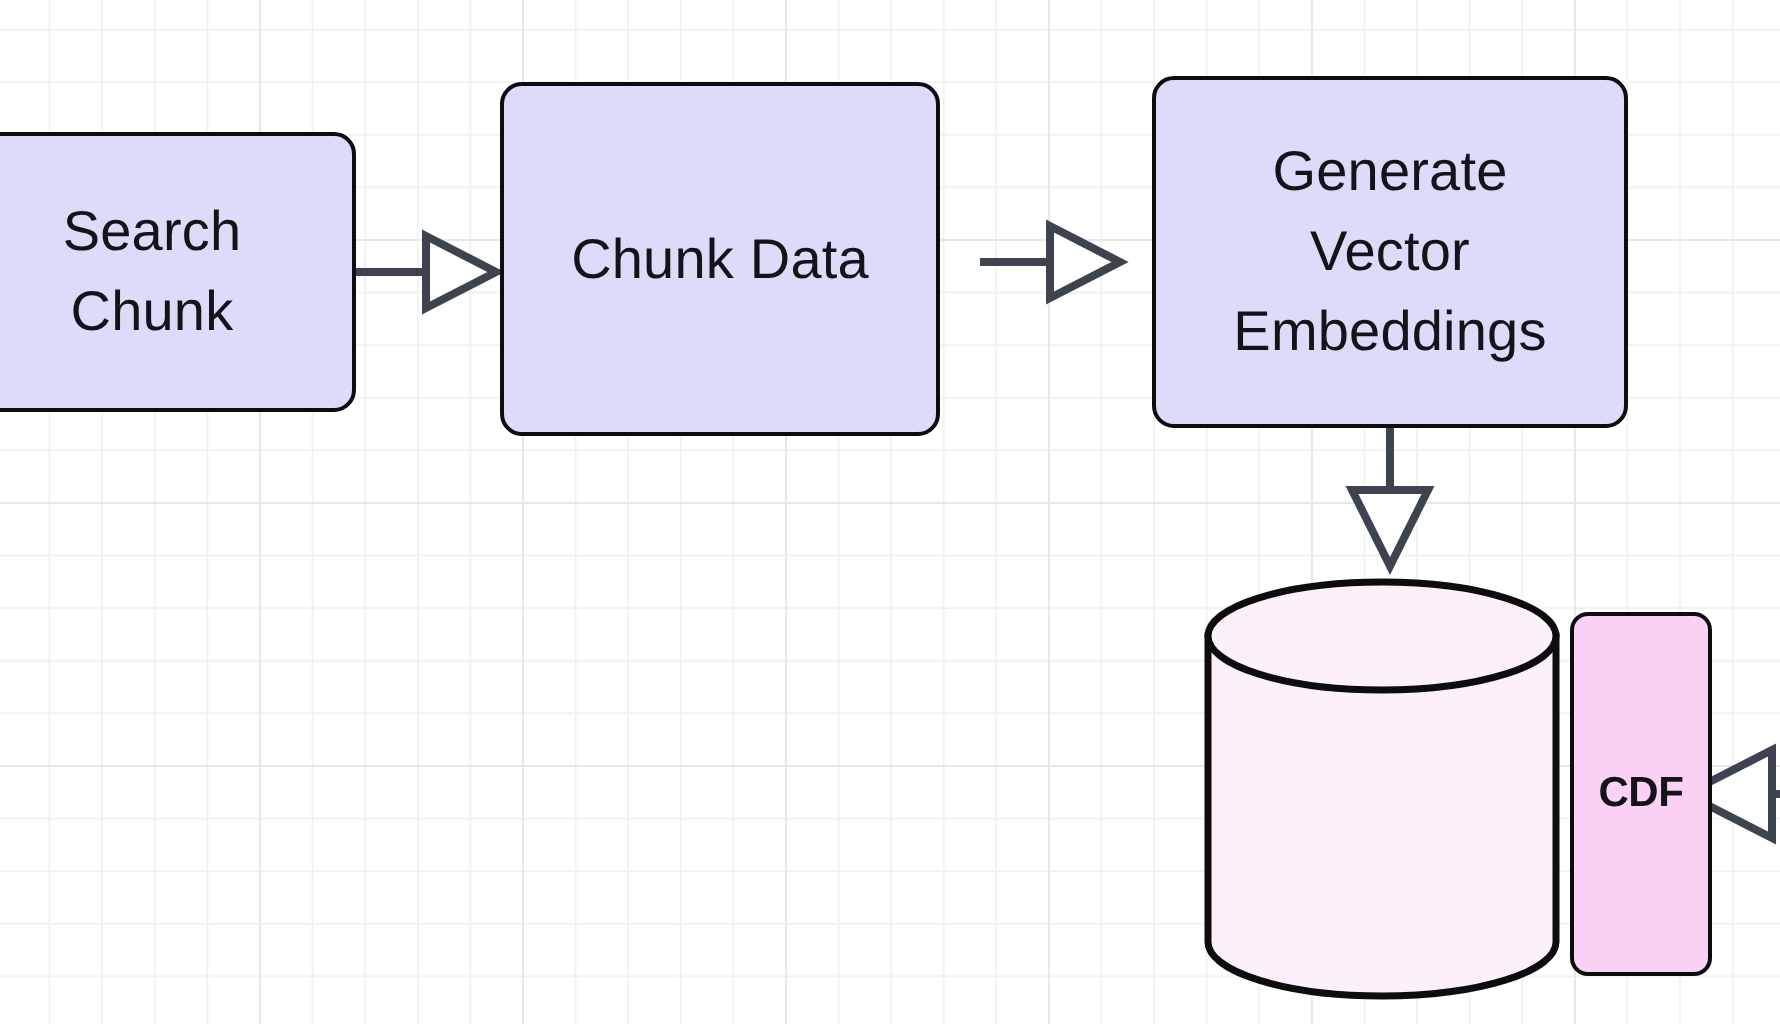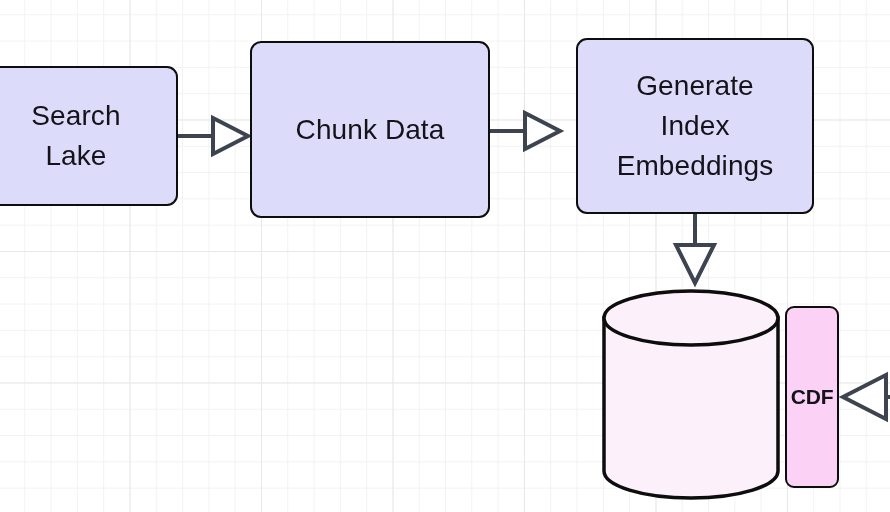--- a/index.html
+++ b/index.html
@@ -99,39 +99,39 @@
 
     <g>
       <line x1="886" y1="397" x2="900" y2="397" stroke="#3d4450" stroke-width="4"></line>
       <path d="M 882 397 L 886 397 L 886 397 Z" fill="none"></path>
       <path d="M 886 375 L 886 419 L 843 397 Z" fill="#ffffff" stroke="#3d4450" stroke-width="4" stroke-linejoin="miter"></path>
     </g>
   </svg>
 
   <div class="node-box" style="left:-26px; top:66px; width:204px; height:140px; background:#dcdcfa;">
     <span class="node-label">Search
-Lake</span>
+Chunk</span>
   </div>
 
-  <div class="node-box" style="left:250px; top:41px; width:240px; height:177px; background:#dcdcfa;">
+  <div class="node-box" style="left:250px; top:41px; width:220px; height:177px; background:#dcdcfa;">
     <span class="node-label">Chunk Data</span>
   </div>
 
   <div class="node-box" style="left:576px; top:38px; width:238px; height:176px; background:#dcdcfa;">
     <span class="node-label">Generate
-Index
+Vector
 Embeddings</span>
   </div>
 
   <div style="position:absolute; left:604px; top:292px; width:180px; height:205px;">
     <svg class="cyl-svg" width="186" height="211" viewBox="0 0 186 211" style="left:-3px; top:-3px;">
       <path d="M 3 29 L 3 182
                A 87 27 0 0 0 177 182
                L 177 29 Z" fill="#fcf0fa" stroke="#0d0d0d" stroke-width="3.5"></path>
       <ellipse cx="90" cy="29" rx="87" ry="27" fill="#fcf0fa" stroke="#0d0d0d" stroke-width="3.5"></ellipse>
     </svg>
   </div>
 
-  <div class="node-box" style="left:785px; top:306px; width:54px; height:182px; background:#fbd2f6; border-radius:9px;justify-content:center;">
+  <div class="node-box" style="left:785px; top:306px; width:71px; height:182px; background:#fbd2f6; border-radius:9px;justify-content:center;">
     <span class="cdf-label">CDF</span>
   </div>
 
 </div>
 
 </body></html>

